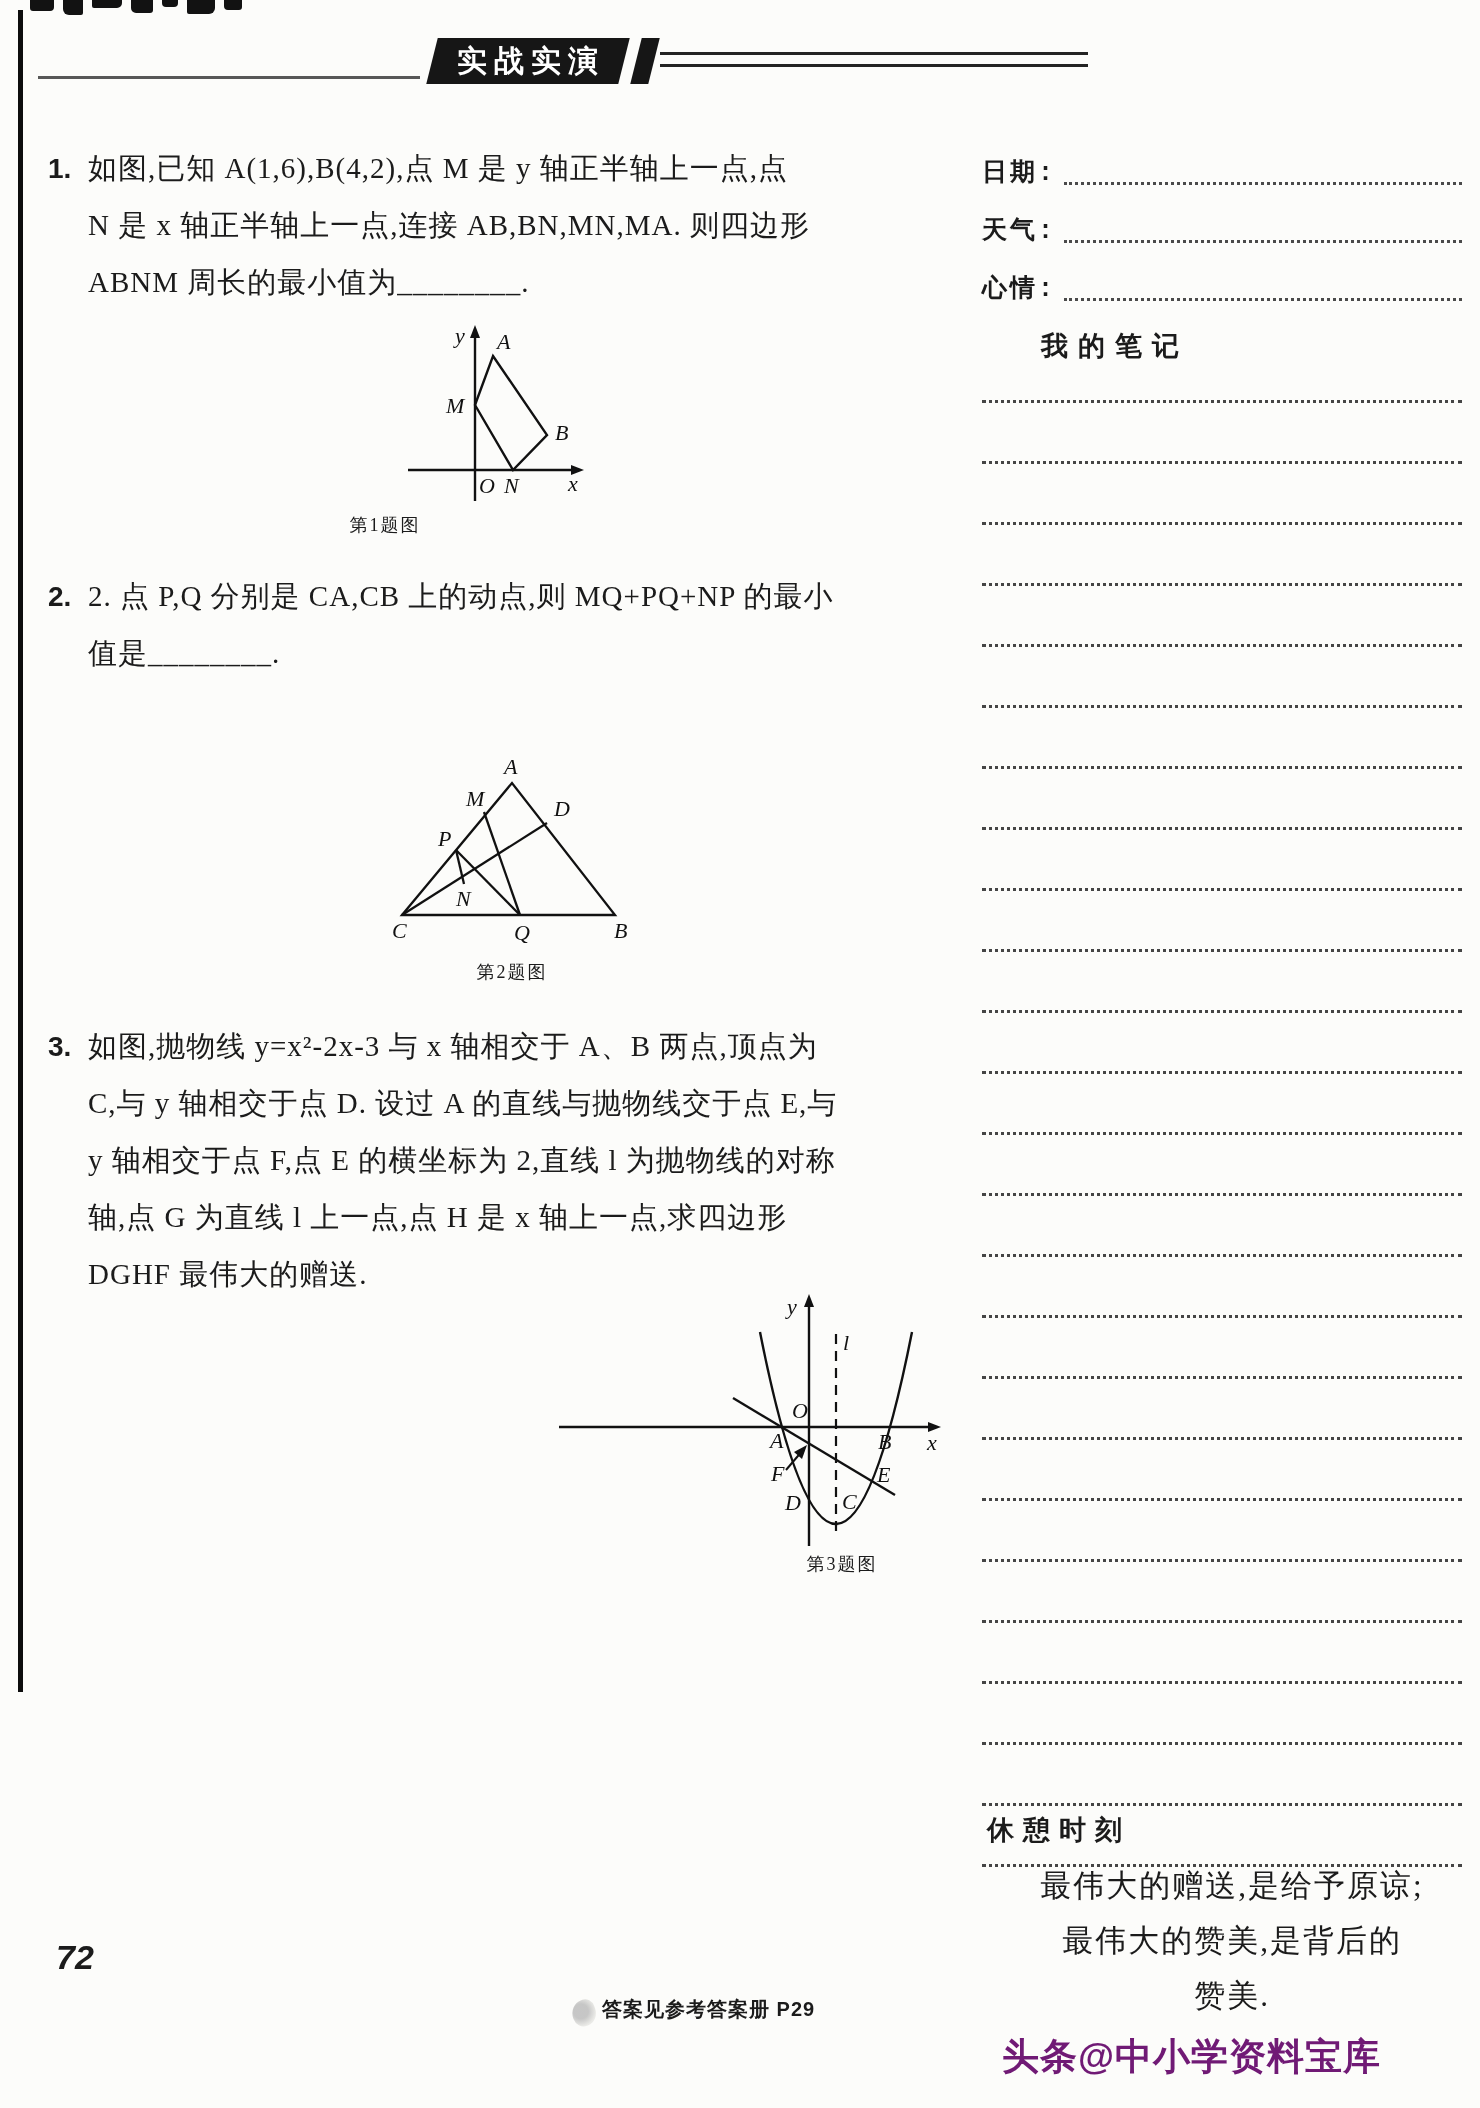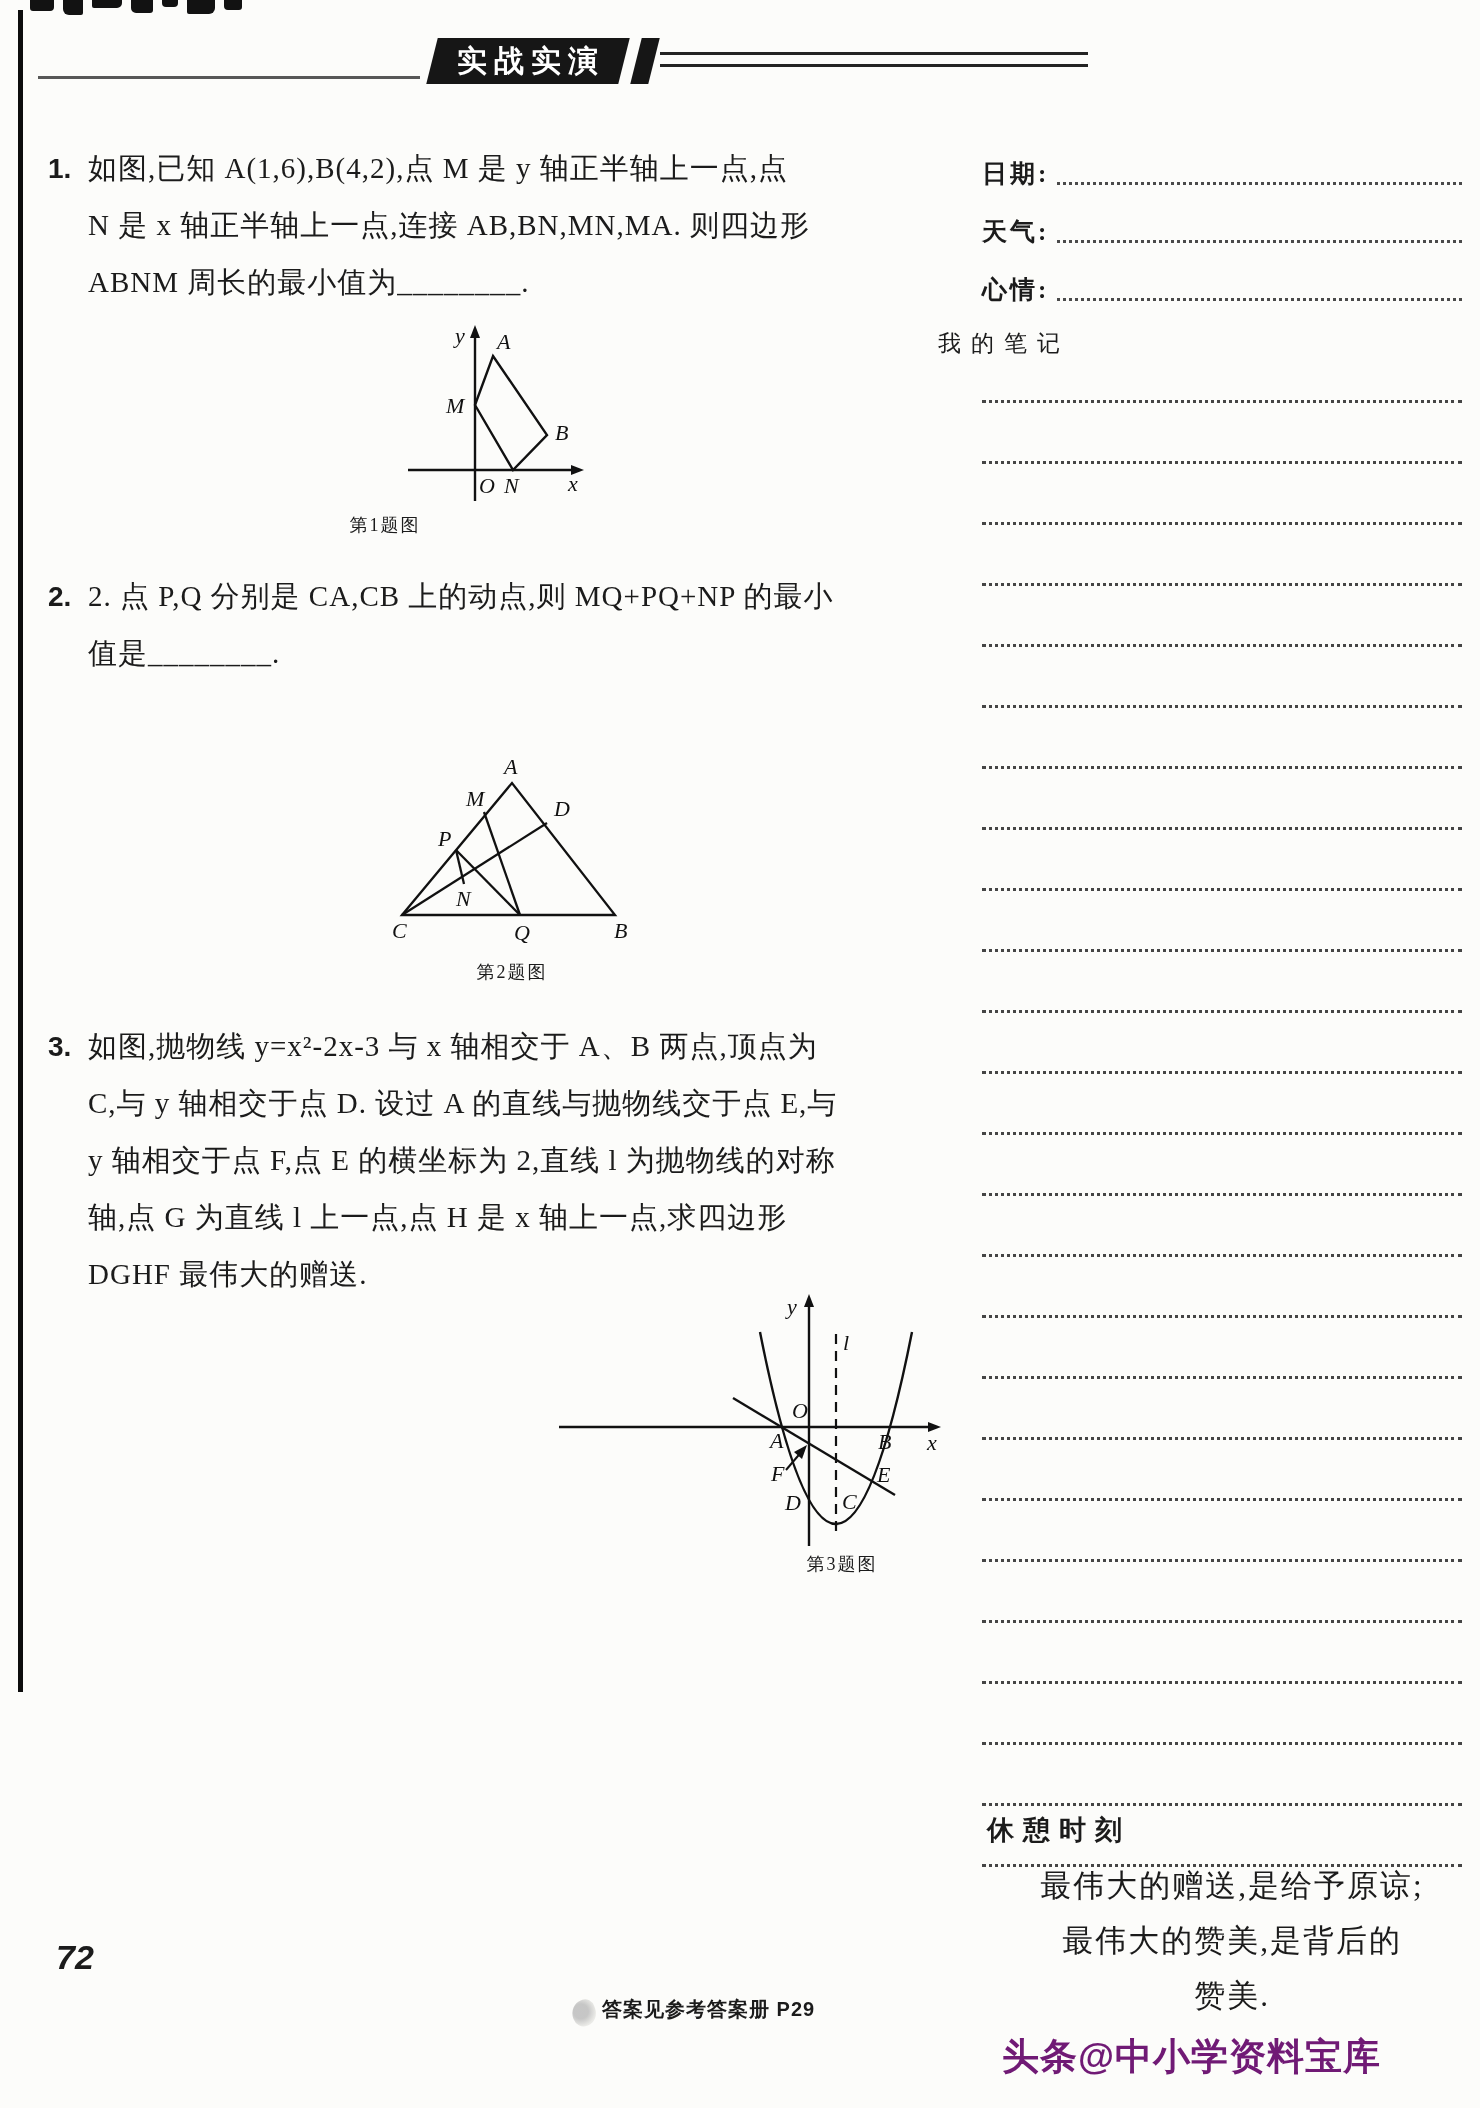--- a/index.html
+++ b/index.html
@@ -33,27 +33,27 @@
   }
   .p-lines{width:872px;}
   .p-line{font-size:29px;line-height:57px;white-space:nowrap;letter-spacing:1px;}
   
   .fig{position:absolute;}
   .fig svg text{font-family:"Liberation Serif",serif;font-style:italic;font-size:22px;fill:#111;}
   .fig-caption{position:absolute;font-size:18px;letter-spacing:2px;text-align:center;white-space:nowrap;}
   
   .side-row{position:absolute;left:982px;width:480px;height:40px;display:flex;align-items:flex-end;}
   .side-label{
-    font-family:Liberation Serif, serif;font-weight:700;font-size:25px;
+    font-family:Liberation Mono, monospace;font-weight:700;font-size:25px;
     letter-spacing:3px;line-height:1;padding-bottom:2px;white-space:nowrap;
   }
   .side-dots{flex:1;border-bottom:3px dotted #4a4a4a;margin-left:8px;margin-bottom:3px;}
   .notes-title{
-    position:absolute;left:938px;top:328px;font-family:"Liberation Sans",sans-serif;
-    font-weight:400;font-size:23px;letter-spacing:10px;white-space:nowrap;
+    position:absolute;left:1041px;top:328px;font-family:"Liberation Sans",sans-serif;
+    font-weight:700;font-size:27px;letter-spacing:10px;white-space:nowrap;
   }
   .notes-lines{position:absolute;left:982px;top:342px;width:480px;}
   .note-line{height:58px;border-bottom:3px dotted #454545;}
   .rest-title{
     position:absolute;left:987px;top:1812px;font-family:"Liberation Sans",sans-serif;
     font-weight:700;font-size:27px;letter-spacing:9px;white-space:nowrap;
   }
   .quote{position:absolute;left:1012px;top:1858px;width:440px;font-size:31px;line-height:55px;letter-spacing:2px;text-align:center;}
   .quote div{white-space:nowrap;}
   

